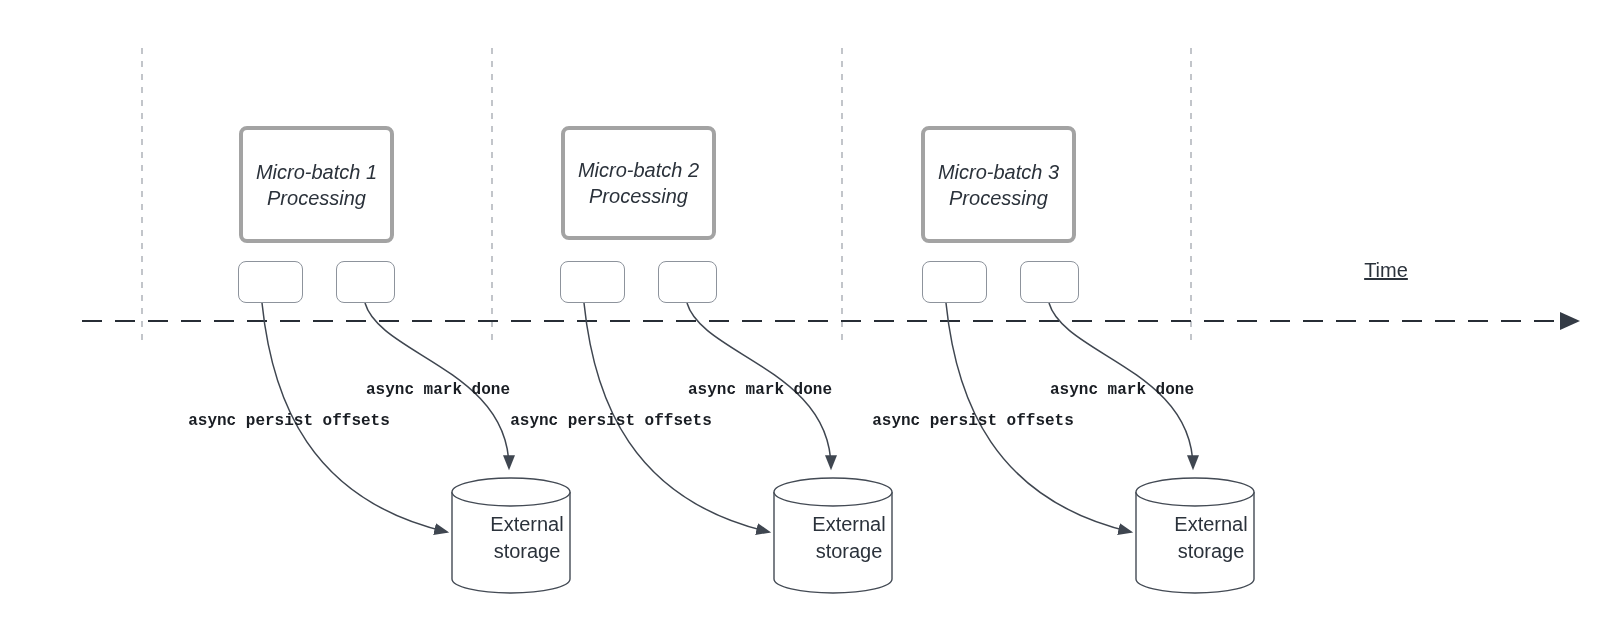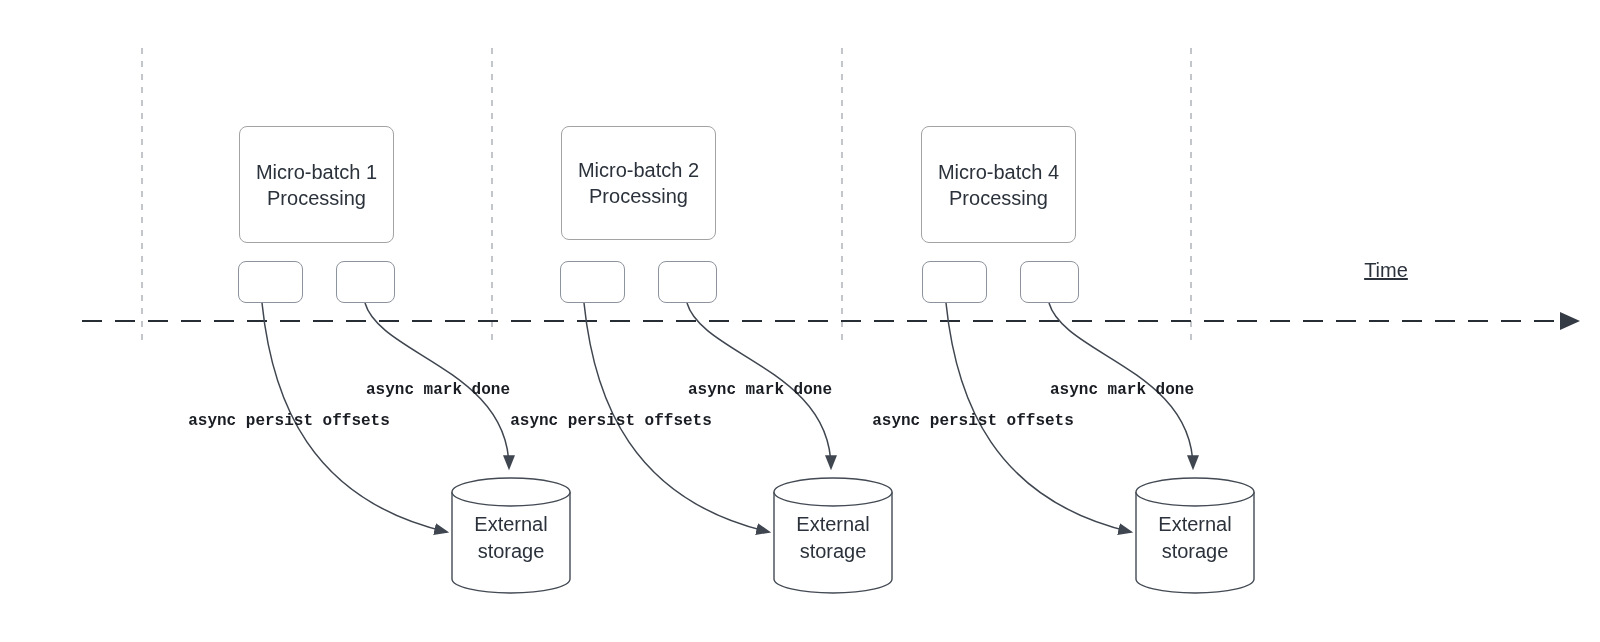--- a/index.html
+++ b/index.html
@@ -7,24 +7,24 @@
     position:relative;
     width:1600px;height:642px;
     background:#ffffff;
     overflow:hidden;
     font-family:"Liberation Sans", sans-serif;
   }
   .canvas svg{position:absolute;left:0;top:0;}
   .node{
     position:absolute;
     box-sizing:border-box;
-    border:1px solid #a3a3a3;
+    border:4px solid #a3a3a3;
     border-radius:8px;
     background:#ffffff;
-    display:flex;align-items:center;justify-content:center;
+    display:flex;align-items:center;justify-content:center;font-style:italic;
   }
   .node-title{
     white-space:pre-line;
     text-align:center;
     font-size:20px;line-height:26px;
     color:#2b323b;
   }
   .slot{
     position:absolute;
     box-sizing:border-box;
@@ -40,20 +40,21 @@
     white-space:nowrap;
     font-family:Liberation Mono, monospace;
   }
   .storage-lbl{
     position:absolute;
     display:flex;align-items:center;justify-content:center;
     text-align:center;
     white-space:pre-line;
     font-size:20px;line-height:27px;
     color:#2b323b;
+    margin-left:16px;
   }
   .time-lbl{
     position:absolute;
     font-size:20px;
     color:#2b323b;
     text-align:center;
     text-decoration:underline;
   }
 </style>
 </head>
@@ -114,21 +115,21 @@
 Processing</span>
   </div>
   <div class="slot" style="left:560px;top:261px;width:65px;height:42px"></div>
   <div class="slot" style="left:658px;top:261px;width:59px;height:42px"></div>
   <div class="lbl-bold" style="left:496px;top:412px;width:230px">async persist offsets</div>
   <div class="lbl-bold" style="left:655px;top:381px;width:210px">async mark done</div>
   <div class="storage-lbl" style="left:774px;top:494px;width:118px;height:88px">External
 storage</div>
 
   <div class="node" style="left:921px;top:126px;width:155px;height:117px">
-    <span class="node-title">Micro-batch 4
+    <span class="node-title">Micro-batch 3
 Processing</span>
   </div>
   <div class="slot" style="left:922px;top:261px;width:65px;height:42px"></div>
   <div class="slot" style="left:1020px;top:261px;width:59px;height:42px"></div>
   <div class="lbl-bold" style="left:858px;top:412px;width:230px">async persist offsets</div>
   <div class="lbl-bold" style="left:1017px;top:381px;width:210px">async mark done</div>
   <div class="storage-lbl" style="left:1136px;top:494px;width:118px;height:88px">External
 storage</div>
 
   <div class="time-lbl" style="left:1336px;top:259px;width:100px">Time</div>

